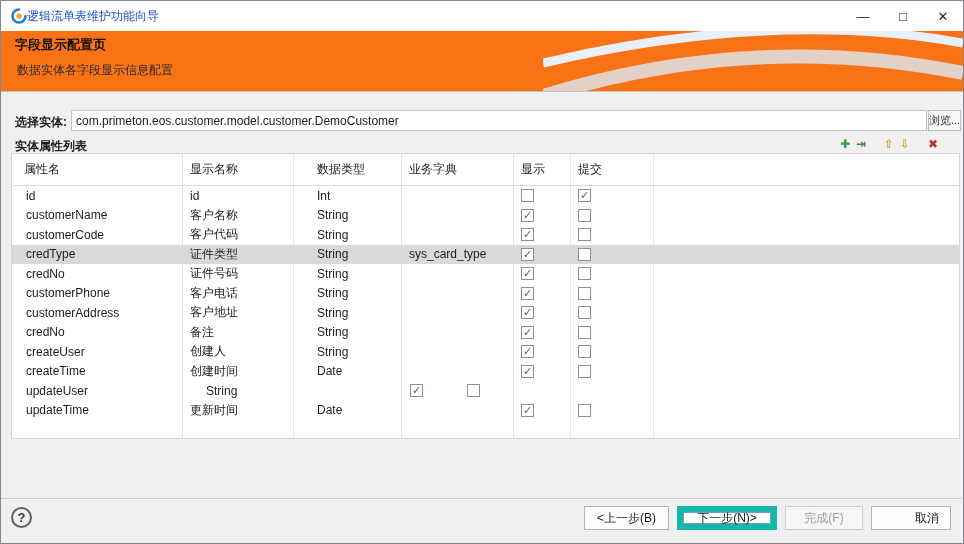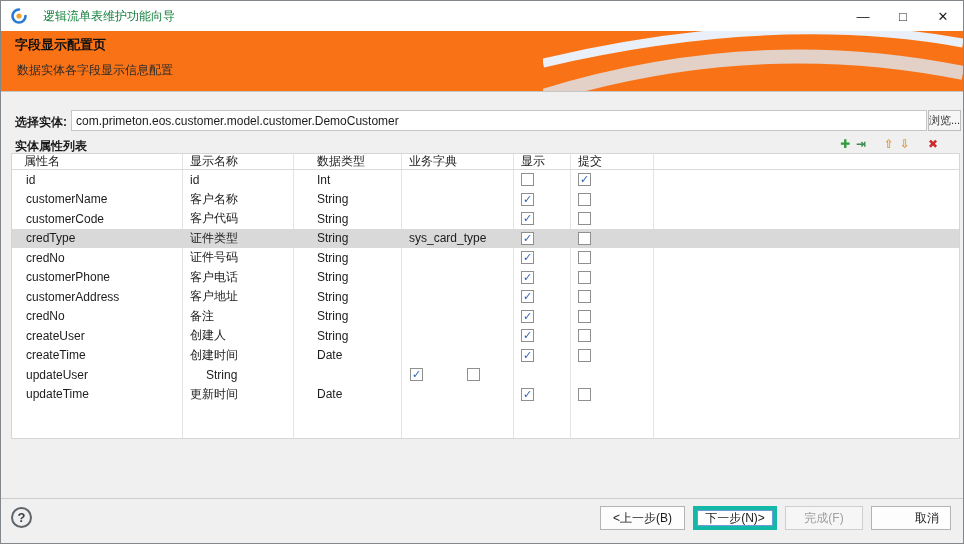--- a/index.html
+++ b/index.html
@@ -5,21 +5,21 @@
   * { margin:0; padding:0; box-sizing:border-box; }
   html,body { background:#d8d8d8; }
   body { font-family:"Liberation Sans","DejaVu Sans",sans-serif; }
   .window { position:relative; width:964px; height:544px; background:#f0f0f0;
             border:1px solid #82878c; overflow:hidden; }
 
   
   .titlebar { position:absolute; top:0; left:0; right:0; height:30px; background:#ffffff;
               display:flex; align-items:center; z-index:5; }
   .app-icon { width:16px; height:16px; margin-left:10px; flex:0 0 auto; }
-  .title-text { margin-left:16px; font-size:12px; color:#15803d; white-space:nowrap; }
+  .title-text { margin-left:0; font-size:12px; color:#1d4ed8; white-space:nowrap; }
   .win-controls { position:absolute; right:0; top:0; height:30px; display:flex; }
   .win-btn { width:40px; height:30px; display:flex; align-items:center; justify-content:center;
              font-size:13px; color:#222; cursor:default; }
 
   
   .banner { position:absolute; top:30px; left:0; right:0; height:60px; background:#f97316; overflow:hidden; }
   .swoosh { position:absolute; right:0; top:-30px; pointer-events:none; }
   .banner-title { position:absolute; left:14px; top:5px; font-size:13px; font-weight:bold; color:#101010; }
   .banner-sub { position:absolute; left:16px; top:31px; font-size:12px; color:#2b2b2b; }
   .sep1 { position:absolute; top:90px; left:0; right:0; height:1px; background:#c6c6c6; }
@@ -38,42 +38,42 @@
   .list-toolbar { position:absolute; right:22px; top:135px; display:flex; align-items:center; }
   .tool-icon { width:16px; height:16px; display:flex; align-items:center; justify-content:center;
                font-size:12px; font-weight:bold; cursor:default; }
   .tool-gap { width:12px; }
 
   
   .table { position:absolute; left:10px; top:152px; right:3px; height:286px; background:#fff;
            border:1px solid #d6d6d6; overflow:hidden; }
   .vline { position:absolute; top:0; bottom:0; width:1px; background:#e4e4e4; z-index:1; }
   .vl0{left:170px}.vl1{left:281px}.vl2{left:389px}.vl3{left:501px}.vl4{left:558px}.vl5{left:641px}
-  .thead { height:16px; display:flex; align-items:stretch; border-bottom:1px solid #dadada; position:relative; z-index:2; }
+  .thead { height:32px; display:flex; align-items:stretch; border-bottom:1px solid #dadada; position:relative; z-index:2; }
   .th { font-size:12px; color:#222; display:flex; align-items:center; padding-left:8px;
         overflow:hidden; white-space:nowrap; }
   .trow { height:19.5px; display:flex; align-items:center; font-size:12px; color:#1c1c1c;
           position:relative; z-index:2; }
   .trow.selected { background:#d9d9d9; }
   .tcell { display:flex; align-items:center; padding-left:8px; overflow:hidden; white-space:nowrap; height:100%; }
   .c0{width:170px; padding-left:14px;} .c1{width:111px;} .c2{width:108px;padding-left:24px;} .c3{width:112px;}
   .c4{width:57px;} .c5{width:83px;} .c6{flex:1;}
   .cb { width:13px; height:13px; border:1px solid #8f8f8f; background:#fff; display:flex;
         align-items:center; justify-content:center; font-size:11px; line-height:1;
         color:#2d5fb3; font-weight:bold; }
 
   
   .sep2 { position:absolute; top:497px; left:0; right:0; height:1px; background:#cdcdcd; }
   .help-btn { position:absolute; left:10px; top:506px; width:21px; height:21px; border:2px solid #5f6368;
               border-radius:50%; display:flex; align-items:center; justify-content:center;
               font-size:13px; font-weight:bold; color:#3c4043; background:#f0f0f0; }
   .buttons { position:absolute; right:12px; top:505px; display:flex; gap:8px; }
   .btn { height:24px; background:#fdfdfd; border:1px solid #b4b4b4; font-size:12px; color:#1a1a1a;
          display:flex; align-items:center; justify-content:center; white-space:nowrap; cursor:default; }
-  .btn-back{width:85px;} .btn-next{width:84px; border:4px solid #14b8a6; box-shadow:inset 0 0 0 1px #6f9cd4;}
+  .btn-back{width:85px;} .btn-next{width:100px; border:6px solid #14b8a6; box-shadow:inset 0 0 0 1px #6f9cd4;}
   .btn-finish{width:78px; color:#a0a0a0; background:#f6f6f6; border-color:#cfcfcf;}
   .btn-cancel{width:80px;padding-left:32px;}
 </style>
 </head>
 <body>
 
 <div class="window">
 
   <div class="banner">
     <svg class="swoosh" width="420" height="110" viewBox="0 0 420 110">

